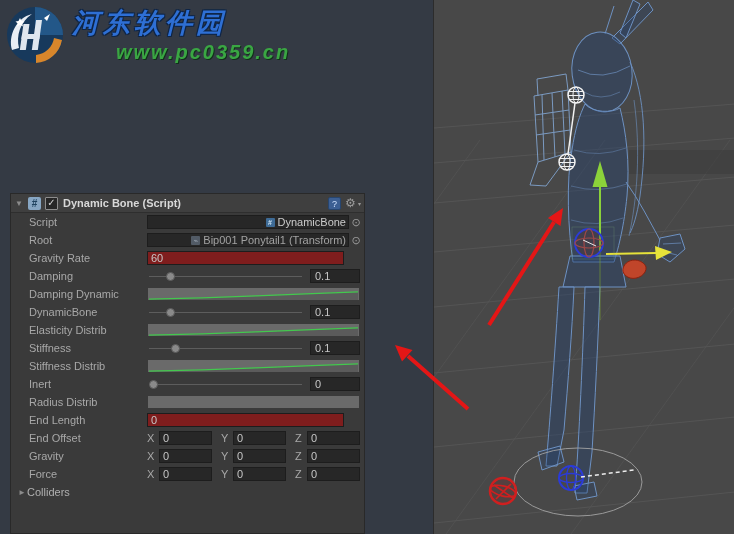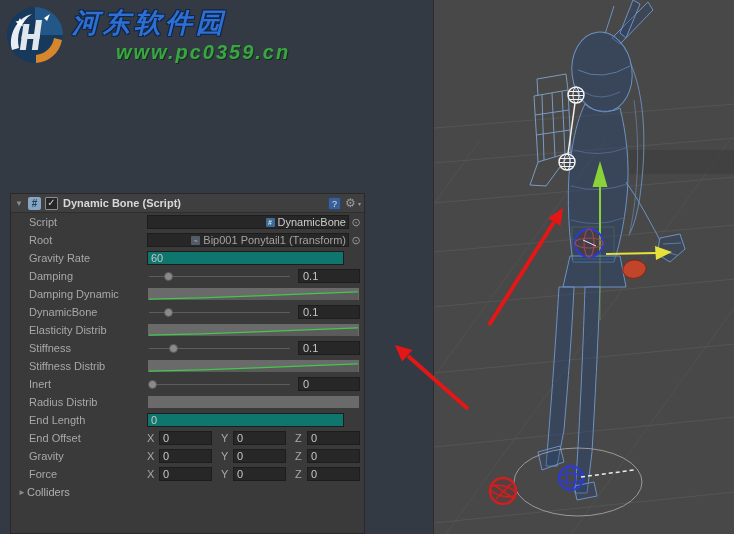--- a/index.html
+++ b/index.html
@@ -62,31 +62,31 @@
     flex:1;height:14px;background:#272727;border:1px solid #1d1d1d;box-sizing:border-box;
     display:flex;align-items:center;gap:3px;padding:0 2px;color:#cbcbcb;min-width:0;justify-content:flex-end;
   }
   .objfield .mini{width:9px;height:9px;flex:none;border-radius:1px;background:#3e6b96;
     color:#cfe4f5;font-size:7px;line-height:9px;text-align:center;font-weight:bold;}
   .objfield .mini.dim{background:#525b66;color:#8b95a1;}
   .objfield .val{white-space:nowrap;overflow:hidden;}
   .objfield .val.dim{color:#a2a2a2;}
   .picker{width:14px;flex:none;text-align:center;color:#9a9a9a;font-size:11px;margin-right:1px;}
   .txtfield{
-    flex:1;height:14px;background:#0f766e;border:1px solid #1d1d1d;box-sizing:border-box;
+    flex:1;height:14px;background:#7f1d1d;border:1px solid #1d1d1d;box-sizing:border-box;
     line-height:13px;color:#c6c6c6;padding-left:3px;margin-right:20px;
   }
   .sliderwrap{flex:1;height:14px;position:relative;margin-right:6px;}
   .slider-track{position:absolute;left:2px;right:2px;top:7px;height:1px;background:#5d5d5d;}
   .slider-handle{
     position:absolute;top:3px;width:9px;height:9px;border-radius:50%;
     background:#8a8a8a;border:1px solid #5a5a5a;box-sizing:border-box;
   }
   .slider-val{
-    width:62px;flex:none;height:14px;background:#272727;border:1px solid #1d1d1d;box-sizing:border-box;
+    width:50px;flex:none;height:14px;background:#272727;border:1px solid #1d1d1d;box-sizing:border-box;
     line-height:13px;color:#c6c6c6;padding-left:4px;margin-right:4px;
   }
   .curvefield{
     flex:1;height:14px;background:#6a6a6a;border:1px solid #3a3a3a;box-sizing:border-box;
     margin-right:4px;position:relative;overflow:hidden;
   }
   .curvefield svg{position:absolute;left:0;top:0;width:100%;height:100%;}
   .vec{flex:1;display:flex;align-items:center;margin-right:4px;gap:0;}
   .vgroup{flex:1;display:flex;align-items:center;}
   .vgroup + .vgroup{margin-left:9px;}

